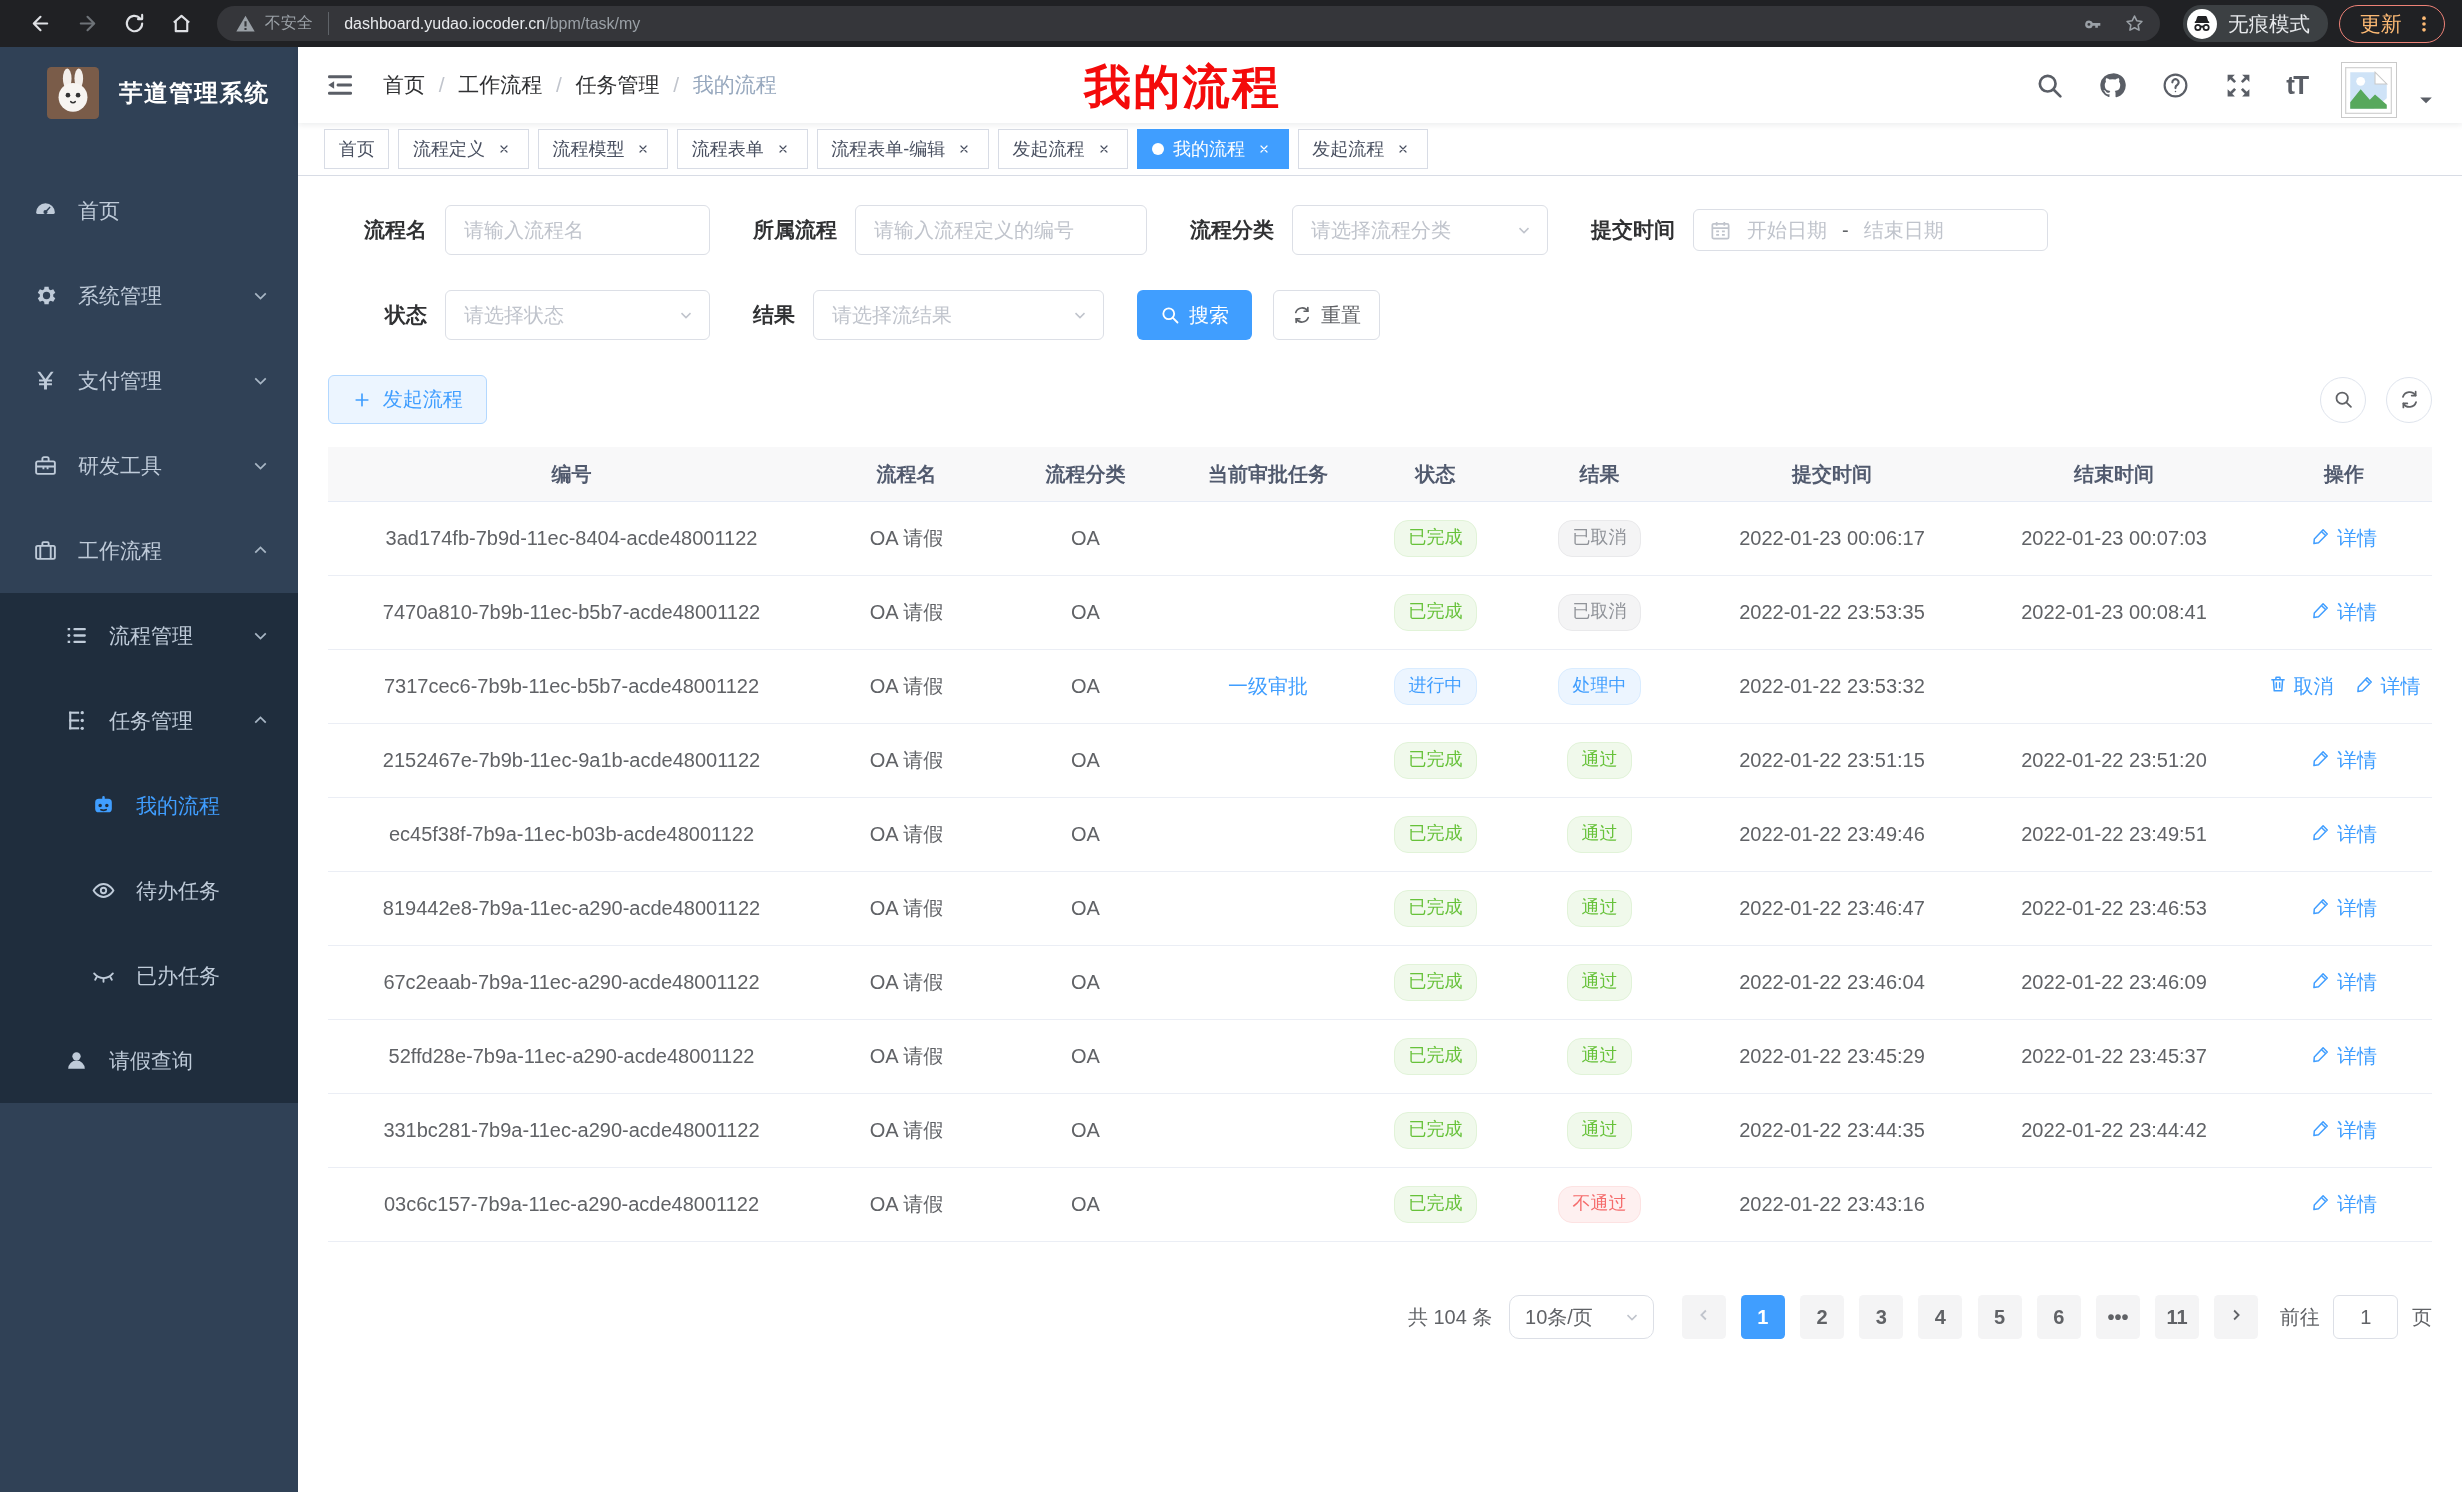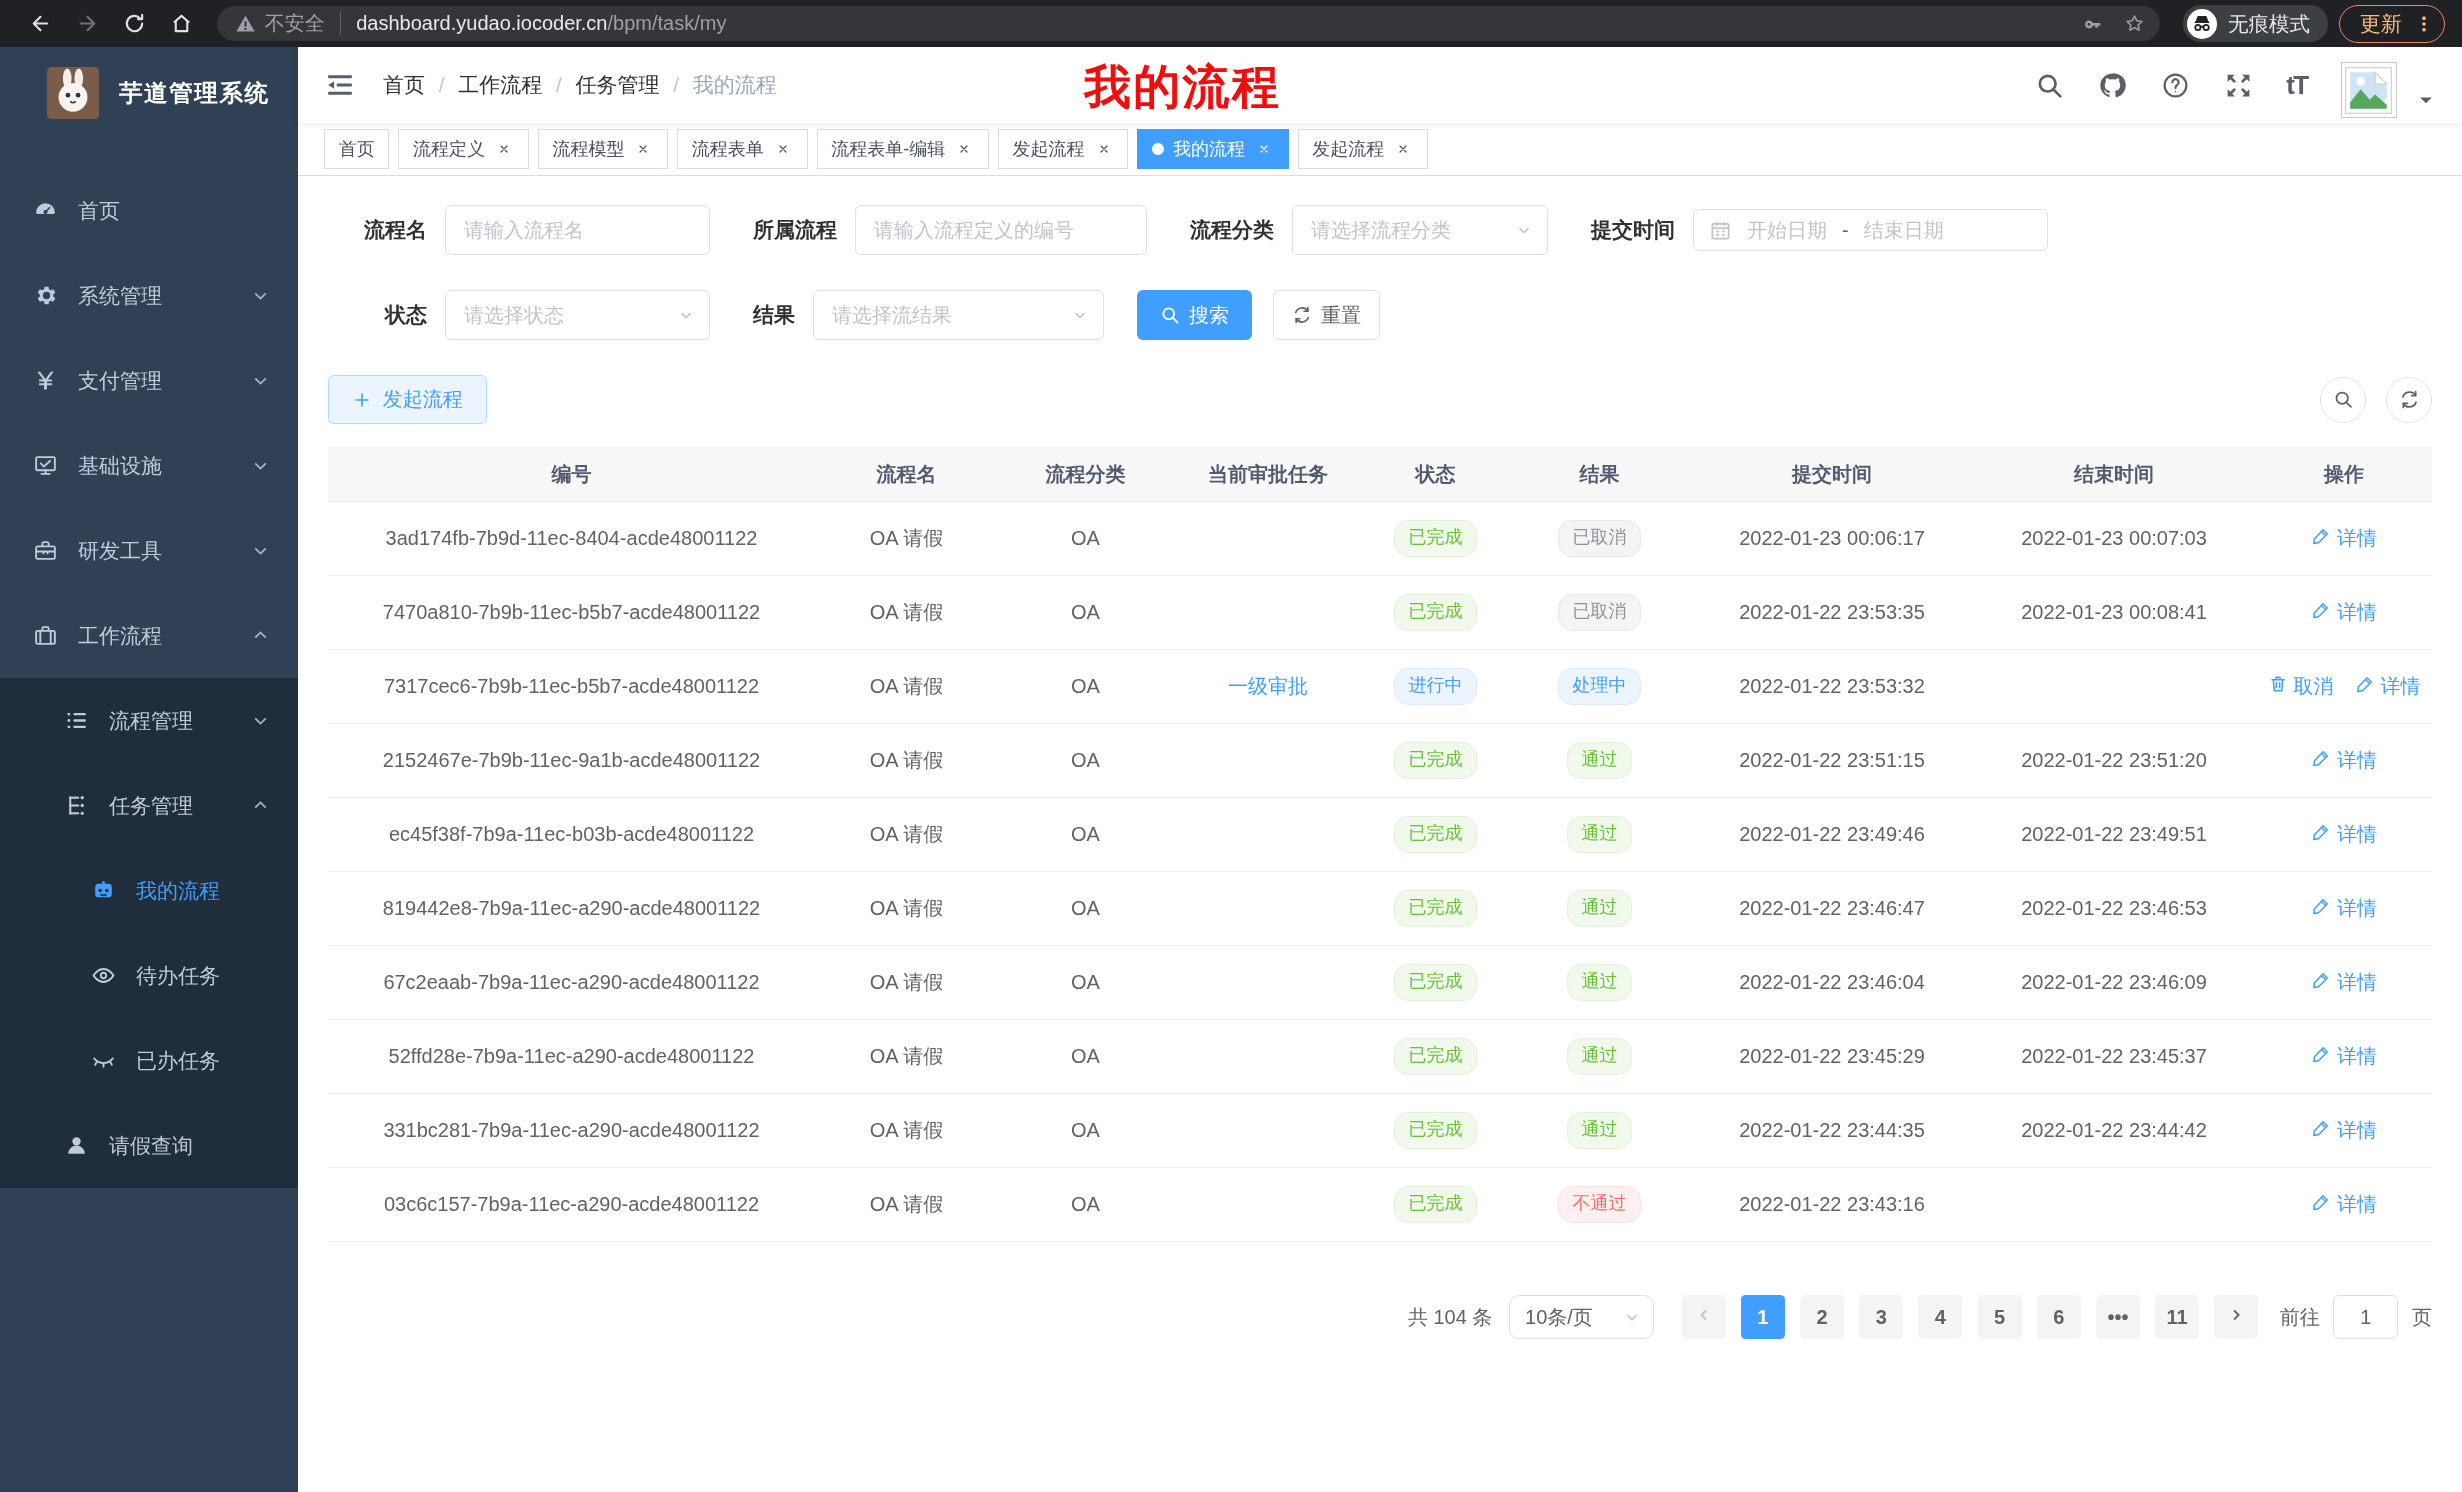--- a/index.html
+++ b/index.html
@@ -4,21 +4,21 @@
 <style>
   * { box-sizing: border-box; margin: 0; padding: 0; }
   html,body { width:2462px; height:1493px; font-family:"Liberation Sans","DejaVu Sans",sans-serif; background:#fff; overflow:hidden; }
   .screen { position:relative; width:2462px; height:1493px; }
 
   
   .browser-bar { height:47px; background:#202124; display:flex; align-items:center; padding:0 16.7px; }
   .bicon { width:35px; height:35px; display:flex; align-items:center; justify-content:center; color:#dfe1e5; flex:0 0 auto; margin:0 6px; border-radius:50%; cursor:pointer; }
   .bicon svg { width:23px; height:23px; }
   .bicon.dim { color:#6e7378; }
-  .omnibox { flex:1; height:35px; margin:0 12px; background:#35363a; border-radius:17.5px; display:flex; align-items:center; padding:0 10.7px 0 18px; color:#9aa0a6; font-size:20px; min-width:0; }
+  .omnibox { flex:1; height:35px; margin:0 12px; background:#35363a; border-radius:17.5px; display:flex; align-items:center; padding:0 10.7px 0 18px; color:#9aa0a6; font-size:16px; min-width:0; }
   .omni-icon { width:21px; height:21px; color:#9aa0a6; margin-right:9px; display:inline-flex; }
   .omni-icon svg { width:100%; height:100%; }
   .omni-sep { width:1.5px; height:23px; background:#5f6368; margin:0 15px; }
   .url-host { color:#e8eaed; }
   .url-path { color:#9aa0a6; }
   .omni-spacer { flex:1; }
   .omni-right { width:30px; height:30px; color:#9aa0a6; display:inline-flex; align-items:center; justify-content:center; margin-left:10.7px; cursor:pointer; }
   .omni-right svg { width:21px; height:21px; }
   .incog { height:37px; background:#3c4043; border-radius:18px; display:flex; align-items:center; gap:10.7px; padding:0 18px 0 4.6px; color:#e8eaed; font-size:20.5px; margin:0 10.7px; }
   .incog-icon { width:30px; height:30px; display:inline-flex; }
@@ -247,35 +247,20 @@
             <span class="mlabel">支付管理</span>
             <span class="mchev">
               <svg viewBox="0 0 24 24" fill="none" stroke="currentColor" stroke-width="2">
                 <path d="M6 9.5l6 6 6-6"></path>
               </svg>
             </span>
           </div>
           <div class="menu-item lvl1">
             <span class="mi">
               <svg viewBox="0 0 24 24" fill="none" stroke="currentColor" stroke-width="1.8">
-                <rect x="3" y="4" width="18" height="12.5" rx="1.2"></rect>
-                <path d="M7.5 10l3 3 6-5.5" stroke-linecap="round" stroke-linejoin="round"></path>
-                <path d="M12 16.5V20M8 20h8" stroke-linecap="round"></path>
-              </svg>
-            </span>
-            <span class="mlabel">基础设施</span>
-            <span class="mchev">
-              <svg viewBox="0 0 24 24" fill="none" stroke="currentColor" stroke-width="2">
-                <path d="M6 9.5l6 6 6-6"></path>
-              </svg>
-            </span>
-          </div>
-          <div class="menu-item lvl1">
-            <span class="mi">
-              <svg viewBox="0 0 24 24" fill="none" stroke="currentColor" stroke-width="1.8">
                 <rect x="3" y="8" width="18" height="12" rx="1.5"></rect>
                 <path d="M9 8V5.5A1.5 1.5 0 0 1 10.5 4h3A1.5 1.5 0 0 1 15 5.5V8M3 13h18M10 13v2.5M14 13v2.5"></path>
               </svg>
             </span>
             <span class="mlabel">研发工具</span>
             <span class="mchev">
               <svg viewBox="0 0 24 24" fill="none" stroke="currentColor" stroke-width="2">
                 <path d="M6 9.5l6 6 6-6"></path>
               </svg>
             </span>

